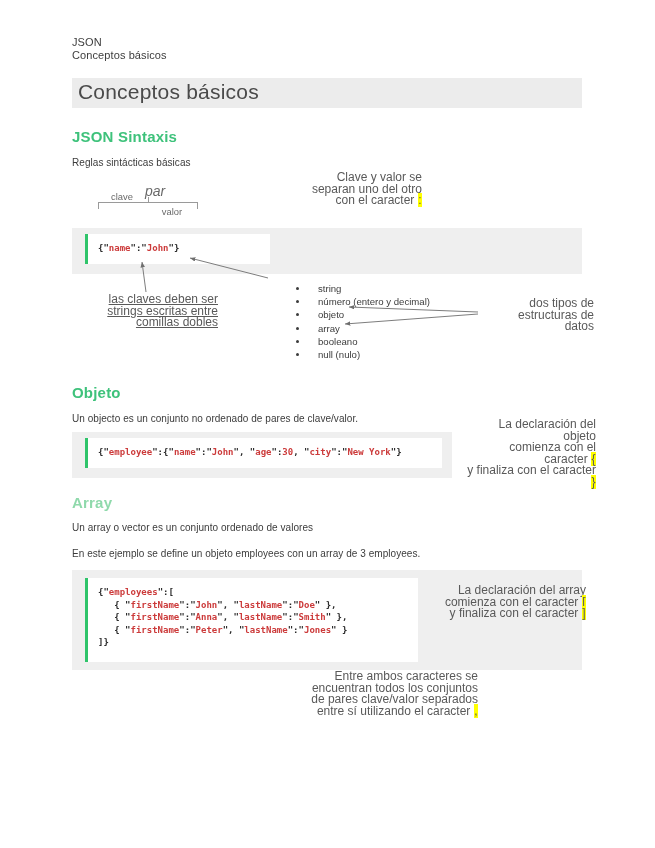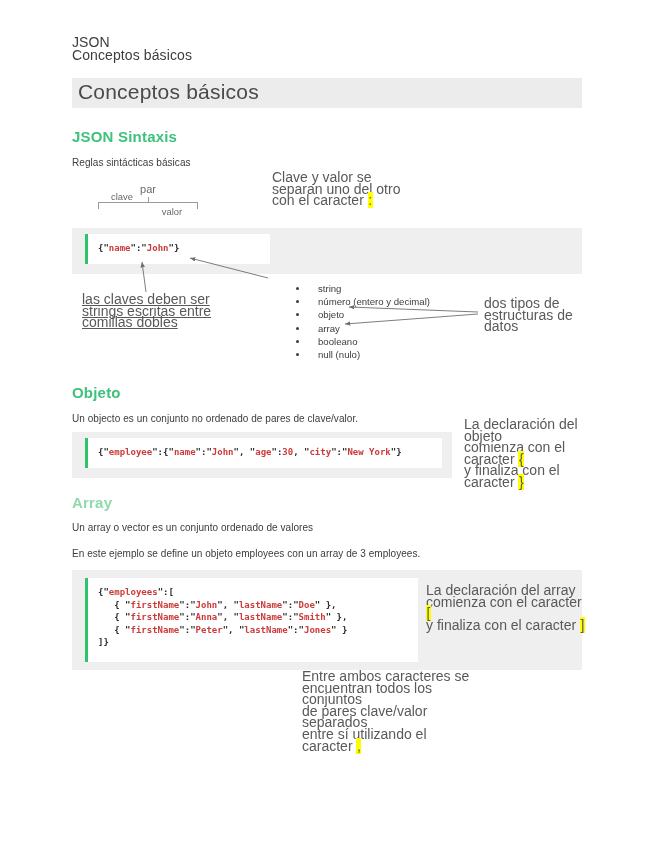--- a/index.html
+++ b/index.html
@@ -20,21 +20,21 @@
     left: 0; top: 0;
     width: 655px;
     height: 848px;
   }
 
   
   .breadcrumb {
     position: absolute;
     left: 72px;
     top: 36px;
-    font-size: 14px;
+    font-size: 11px;
     line-height: 13px;
     color: #3d3d3d;
     letter-spacing: 0.1px;
   }
   .breadcrumb div { white-space: nowrap; }
 
   
   .title-banner {
     position: absolute;
     left: 72px;
@@ -100,24 +100,24 @@
     color: #2b2b2b;
     white-space: pre;
     font-weight: bold;
   }
   .code-text .s { color: #cc3b3b; font-weight: bold; }
   .code-text .n { color: #cc3b3b; font-weight: bold; }
 
   
   .annot {
     position: absolute;
-    font-size: 14px;
+    font-size: 12px;
     line-height: 11.6px;
     color: #595959;
-    text-align: left;
+    text-align: right;
   }
   .hl { background: #ffff00; color: #595959; padding: 0 0.5px; }
 
   
   .bullets {
     position: absolute;
     font-size: 9.6px;
     line-height: 13.2px;
     color: #3c3c3c;
   }
@@ -140,25 +140,26 @@
   .pair-diagram {
     position: absolute;
     left: 98px;
     top: 183px;
     width: 100px;
     height: 35px;
   }
   .pair-diagram .lbl-par {
     position: absolute;
     top: 0;
-    left: 0;
+    left: 7px;
     width: 100px;
     text-align: center;
-    font-size: 11px;
+    font-size: 14px;
     color: #6a6a6a;
+    font-style: italic;
   }
   .pair-diagram .tick {
     position: absolute;
     left: 50px;
     top: 14px;
     width: 1px;
     height: 5px;
     background: #9a9a9a;
   }
   .pair-diagram .bracket {

